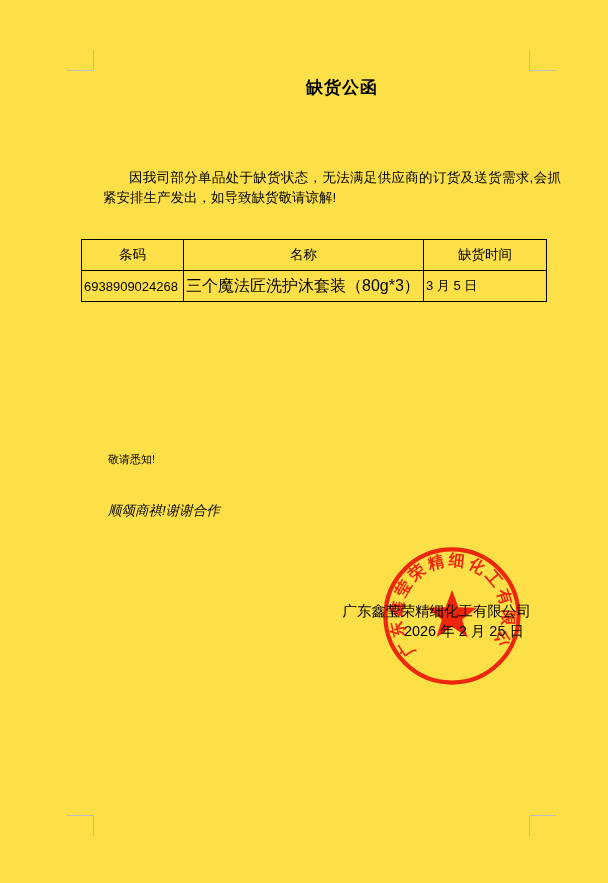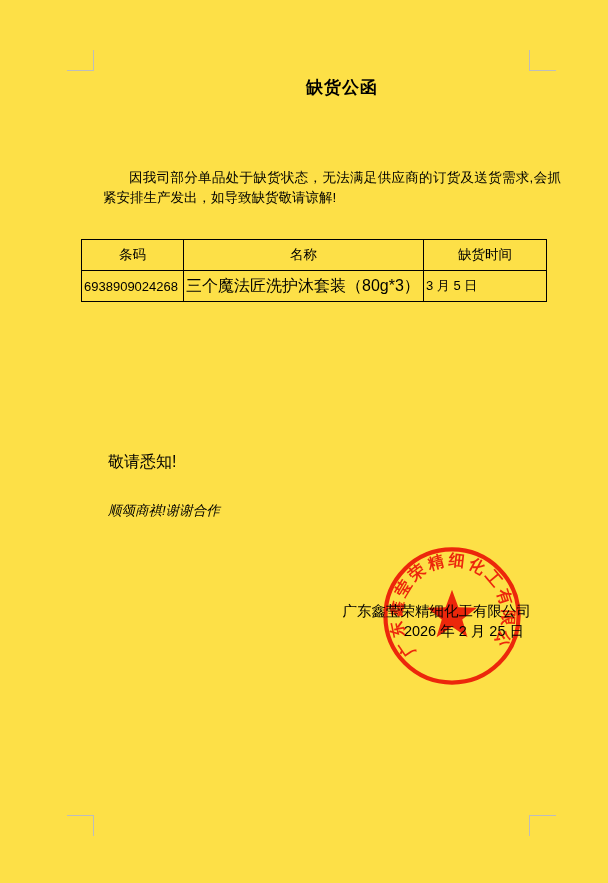--- a/index.html
+++ b/index.html
@@ -47,21 +47,21 @@
     height: 31px;
     vertical-align: middle;
     font-weight: normal; padding: 0 2px;
   }
   table.shortage th { font-size: 13.5px; }
   col.c1 { width: 102px; } col.c2 { width: 240px; } col.c3 { width: 123px; }
   .cell-name { font-size: 16px; }
 
   .closing-note {
     position: absolute; left: 108px; top: 452px;
-    font-size: 16px; white-space: nowrap;
+    font-size: 11px; white-space: nowrap;
   }
   .regards {
     position: absolute; left: 108px; top: 502px;
     font-size: 13.5px; white-space: nowrap; font-style: italic;
   }
 
   .signature {
     position: absolute; right: 77px; top: 602px;
     text-align: right; font-size: 14.5px; line-height: 19px;
     white-space: nowrap;

